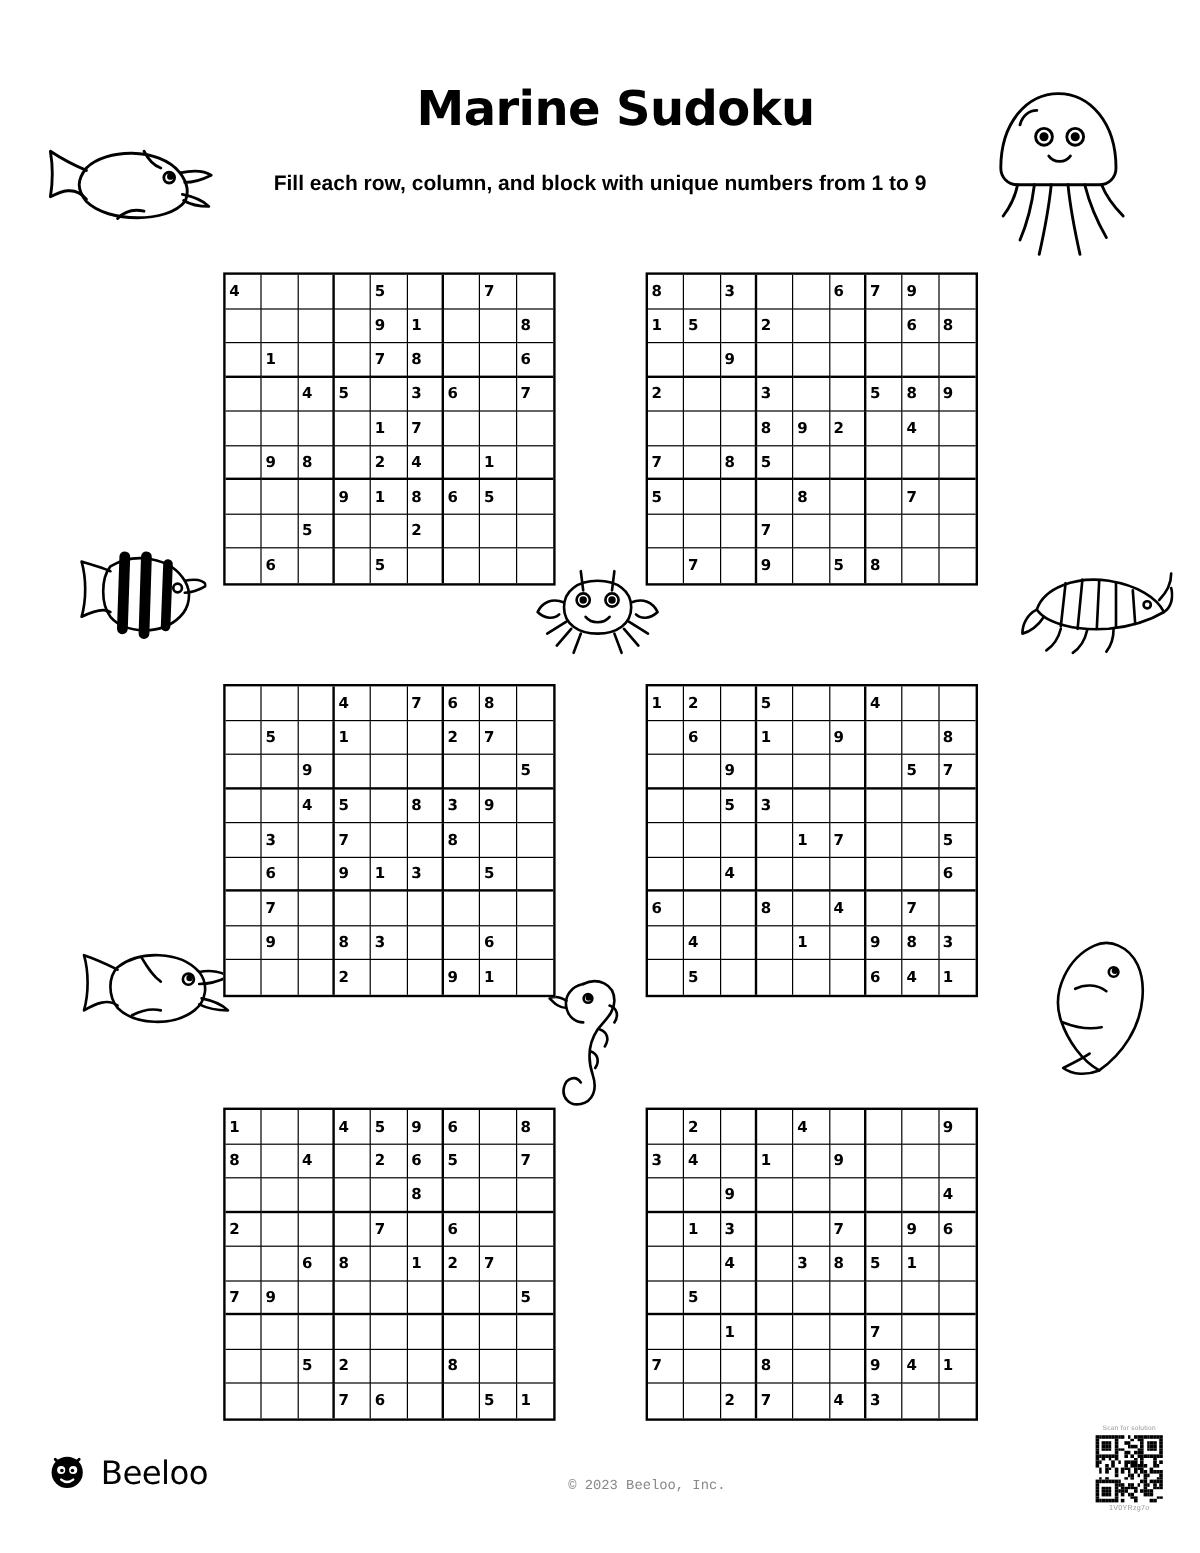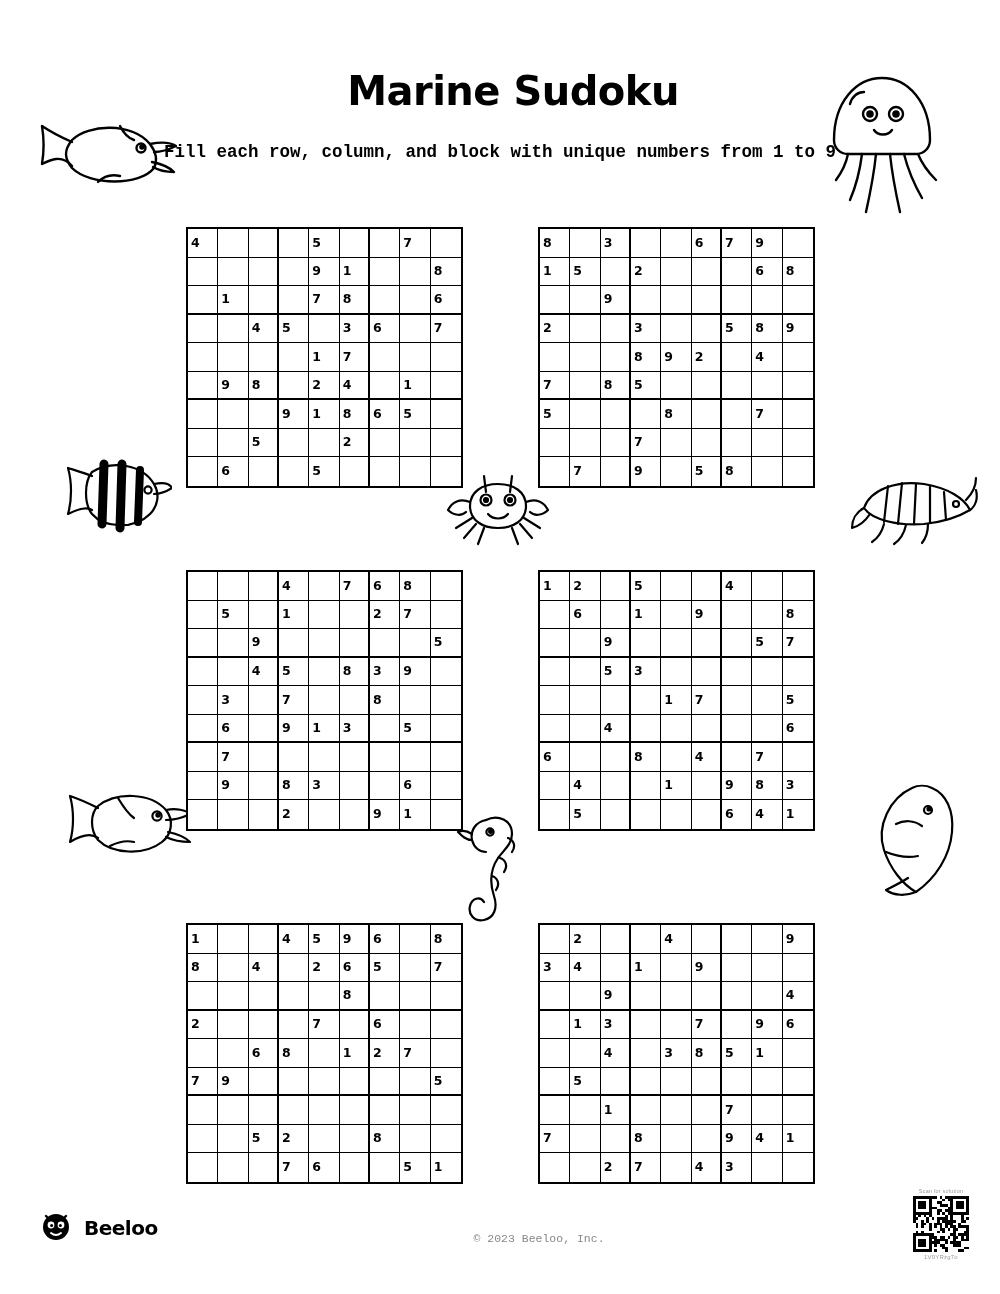--- a/index.html
+++ b/index.html
@@ -30,21 +30,21 @@
     margin-left: 13px;
   }
   .page-subtitle {
     position: absolute;
     top: 142px;
     left: 0;
     width: 1000px;
     text-align: center;
     font-size: 17.5px;
     font-weight: bold;
-    font-family: Liberation Mono, monospace;
+    font-family: Liberation Sans, sans-serif;
   }
 
   
   .grid {
     position: absolute;
     display: grid;
     grid-template-columns: repeat(9, 1fr);
     grid-template-rows: repeat(9, 1fr);
     width: 277px;
     height: 261px;
@@ -85,22 +85,22 @@
   
   .brand {
     position: absolute;
     left: 38px;
     top: 1208px;
     display: flex;
     align-items: center;
     gap: 10px;
   }
   .brand-name {
-    font-size: 20px;
-    font-weight: bold;
+    font-size: 27px;
+    font-weight: normal;
     font-family: "DejaVu Sans", sans-serif;
     letter-spacing: -0.5px;
   }
   .copyright {
     position: absolute;
     left: 0;
     top: 1232px;
     width: 1000px;
     text-align: center;
     font-size: 11.5px;

